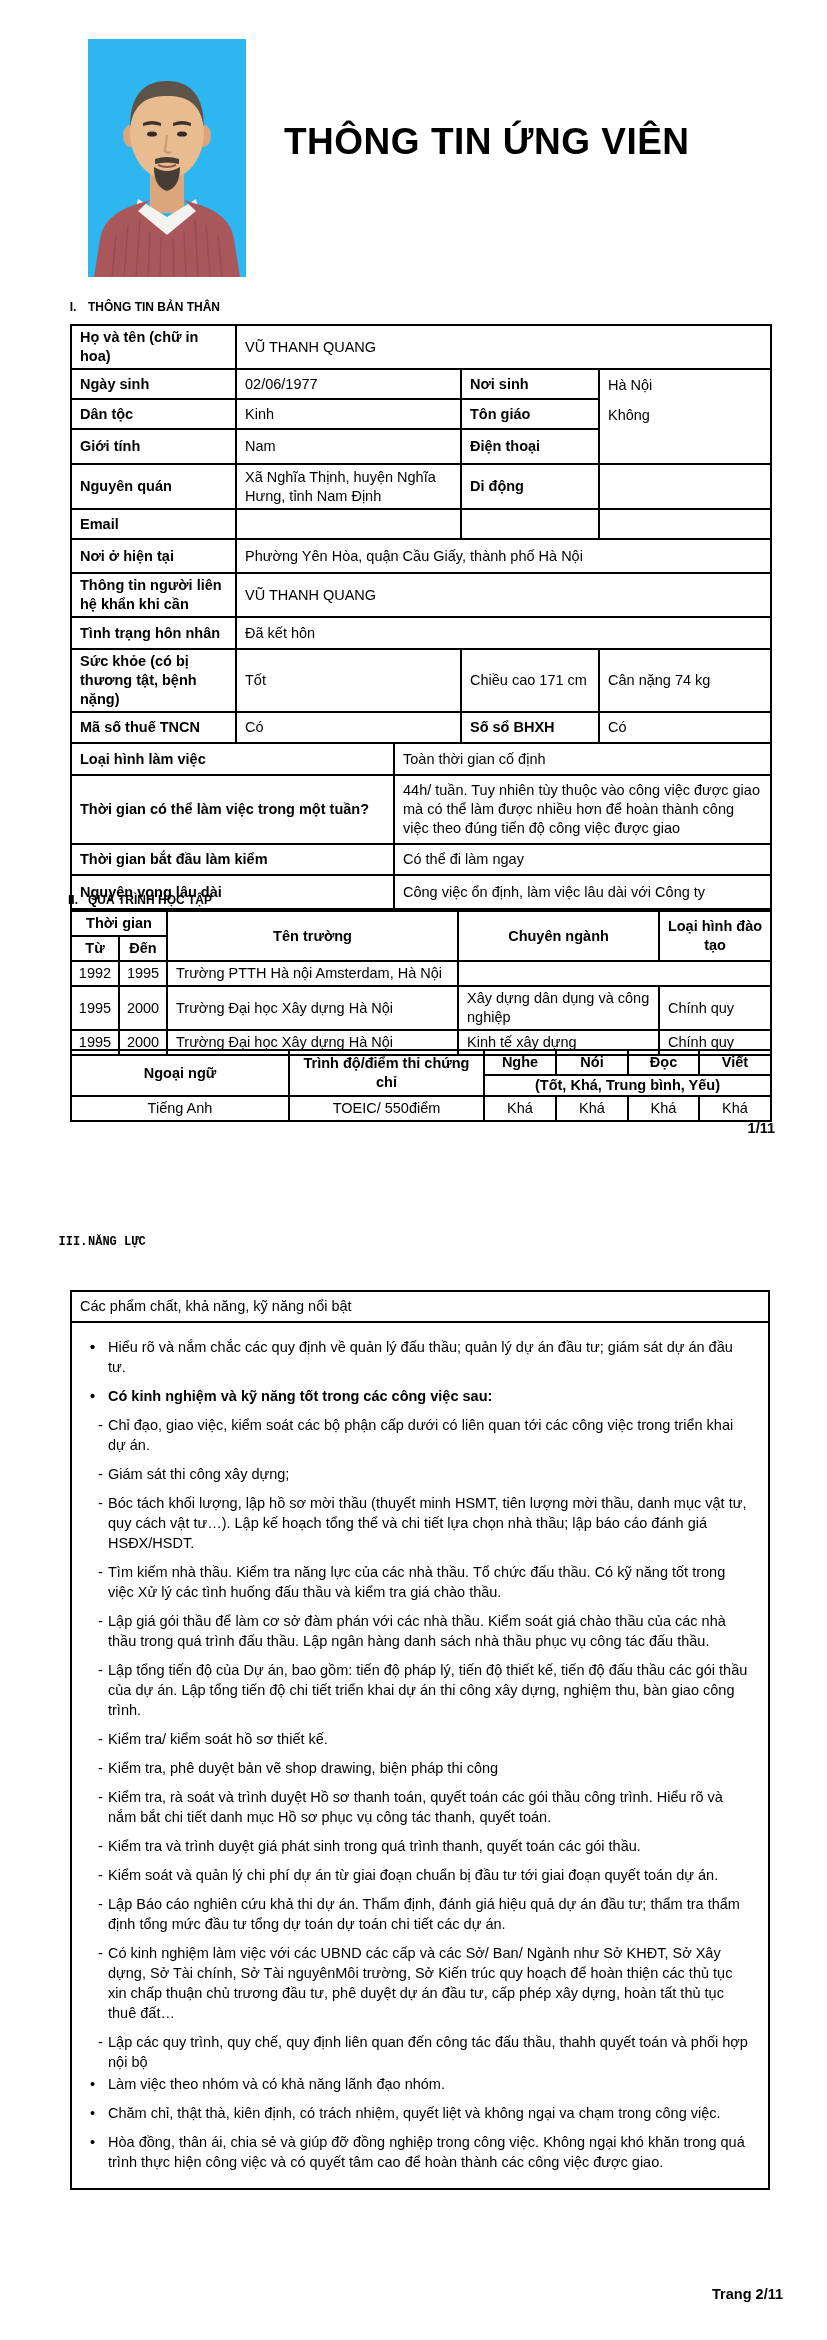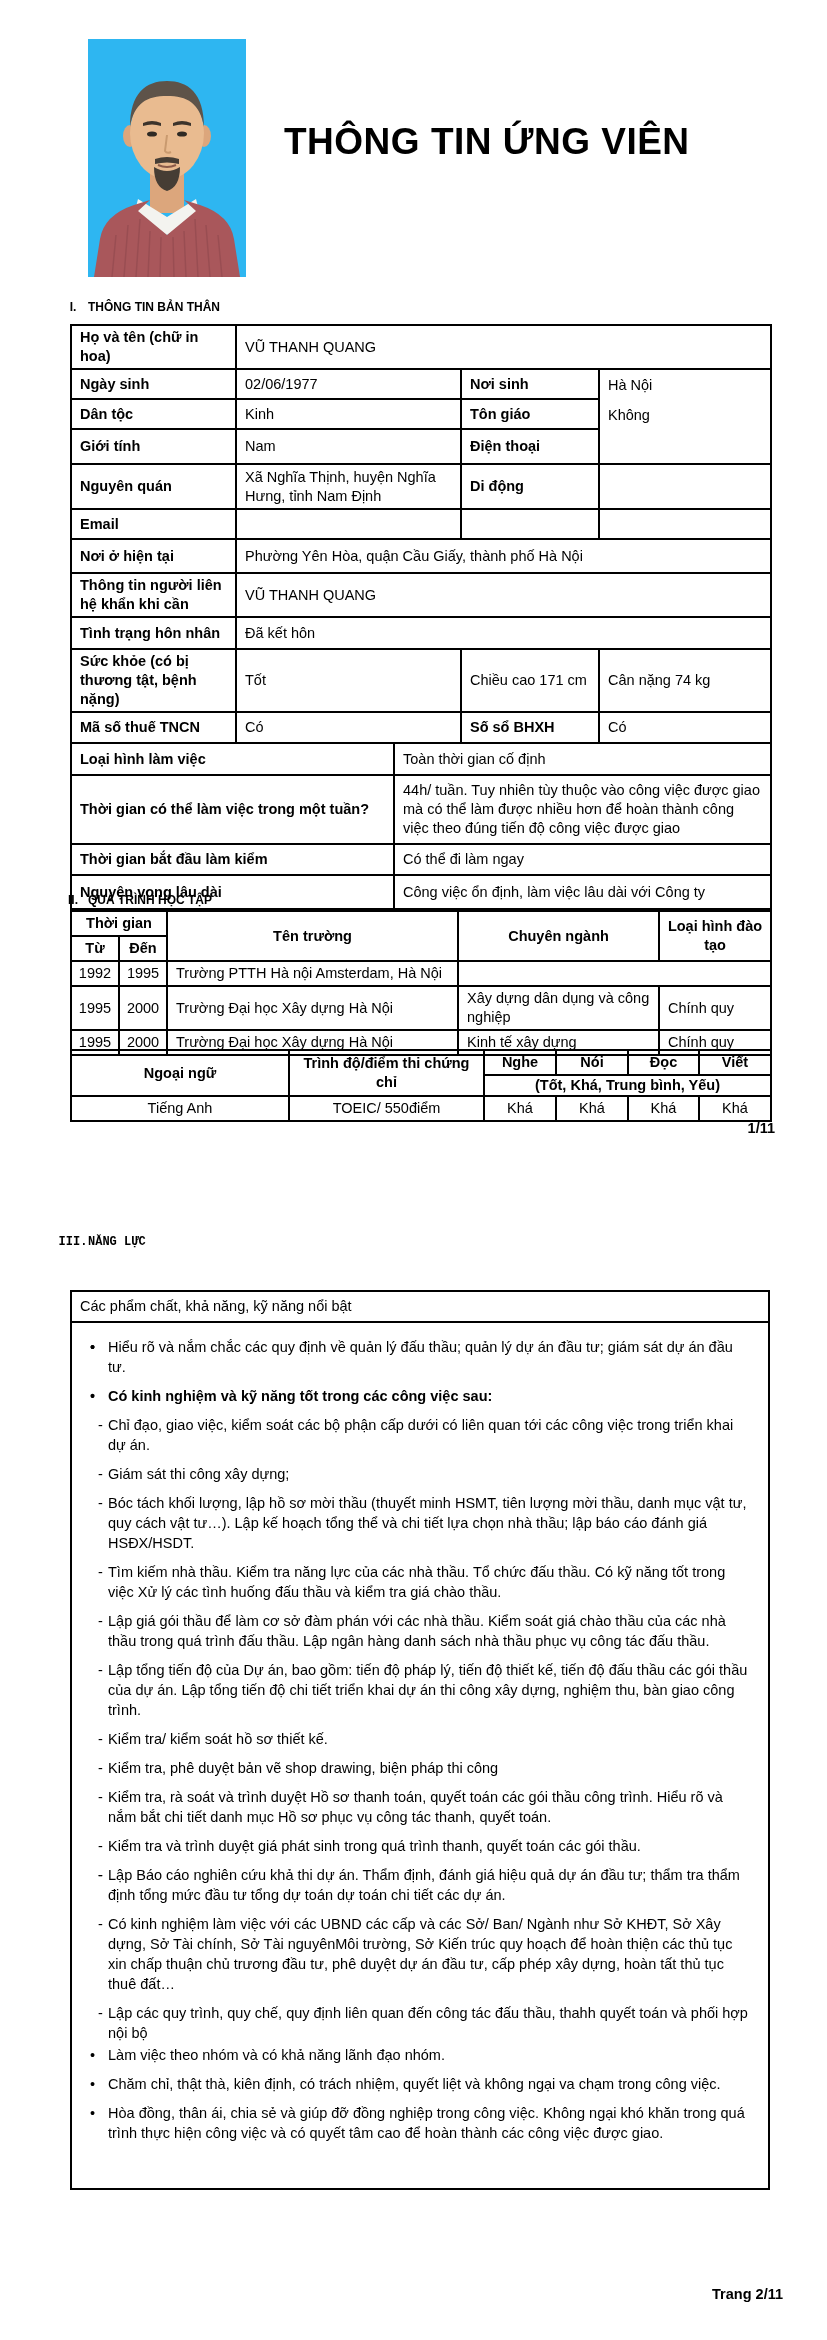--- a/index.html
+++ b/index.html
@@ -277,21 +277,21 @@
     <div class="cap-item d"><span class="cm">-</span><span>Chỉ đạo, giao việc, kiểm soát các bộ phận cấp dưới có liên quan tới các công việc trong triển khai dự án.</span></div>
     <div class="cap-item d"><span class="cm">-</span><span>Giám sát thi công xây dựng;</span></div>
     <div class="cap-item d"><span class="cm">-</span><span>Bóc tách khối lượng, lập hồ sơ mời thầu (thuyết minh HSMT, tiên lượng mời thầu, danh mục vật tư, quy cách vật tư…). Lập kế hoạch tổng thể và chi tiết lựa chọn nhà thầu; lập báo cáo đánh giá HSĐX/HSDT.</span></div>
     <div class="cap-item d"><span class="cm">-</span><span>Tìm kiếm nhà thầu. Kiểm tra năng lực của các nhà thầu. Tổ chức đấu thầu. Có kỹ năng tốt trong việc Xử lý các tình huống đấu thầu và kiểm tra giá chào thầu.</span></div>
     <div class="cap-item d"><span class="cm">-</span><span>Lập giá gói thầu để làm cơ sở đàm phán với các nhà thầu. Kiểm soát giá chào thầu của các nhà thầu trong quá trình đấu thầu. Lập ngân hàng danh sách nhà thầu phục vụ công tác đấu thầu.</span></div>
     <div class="cap-item d"><span class="cm">-</span><span>Lập tổng tiến độ của Dự án, bao gồm: tiến độ pháp lý, tiến độ thiết kế, tiến độ đấu thầu các gói thầu của dự án. Lập tổng tiến độ chi tiết triển khai dự án thi công xây dựng, nghiệm thu, bàn giao công trình.</span></div>
     <div class="cap-item d"><span class="cm">-</span><span>Kiểm tra/ kiểm soát hồ sơ thiết kế.</span></div>
     <div class="cap-item d"><span class="cm">-</span><span>Kiểm tra, phê duyệt bản vẽ shop drawing, biện pháp thi công</span></div>
     <div class="cap-item d"><span class="cm">-</span><span>Kiểm tra, rà soát và trình duyệt Hồ sơ thanh toán, quyết toán các gói thầu công trình. Hiểu rõ và nắm bắt chi tiết danh mục Hồ sơ phục vụ công tác thanh, quyết toán.</span></div>
     <div class="cap-item d"><span class="cm">-</span><span>Kiểm tra và trình duyệt giá phát sinh trong quá trình thanh, quyết toán các gói thầu.</span></div>
-    <div class="cap-item d"><span class="cm">-</span></div>
+    <div class="cap-item d"><span class="cm">-</span><span>Kiểm soát và quản lý chi phí dự án từ giai đoạn chuẩn bị đầu tư tới giai đoạn quyết toán dự án.</span></div>
     <div class="cap-item d"><span class="cm">-</span><span>Lập Báo cáo nghiên cứu khả thi dự án. Thẩm định, đánh giá hiệu quả dự án đầu tư; thẩm tra thẩm định tổng mức đầu tư tổng dự toán dự toán chi tiết các dự án.</span></div>
     <div class="cap-item d"><span class="cm">-</span><span>Có kinh nghiệm làm việc với các UBND các cấp và các Sở/ Ban/ Ngành như Sở KHĐT, Sở Xây dựng, Sở Tài chính, Sở Tài nguyênMôi trường, Sở Kiến trúc quy hoạch để hoàn thiện các thủ tục xin chấp thuận chủ trương đầu tư, phê duyệt dự án đầu tư, cấp phép xây dựng, hoàn tất thủ tục thuê đất…</span></div>
     <div class="cap-item d"><span class="cm">-</span><span>Lập các quy trình, quy chế, quy định liên quan đến công tác đấu thầu, thahh quyết toán và phối hợp nội bộ</span></div>
     <div class="cap-item b tight"><span class="cm">•</span><span>Làm việc theo nhóm và có khả năng lãnh đạo nhóm.</span></div>
     <div class="cap-item b"><span class="cm">•</span><span>Chăm chỉ, thật thà, kiên định, có trách nhiệm, quyết liệt và không ngại va chạm trong công việc.</span></div>
     <div class="cap-item b"><span class="cm">•</span><span>Hòa đồng, thân ái, chia sẻ và giúp đỡ đồng nghiệp trong công việc. Không ngại khó khăn trong quá trình thực hiện công việc và có quyết tâm cao để hoàn thành các công việc được giao.</span></div>
 
   </div>
 
   <div class="abs footer">Trang 2/11</div>

